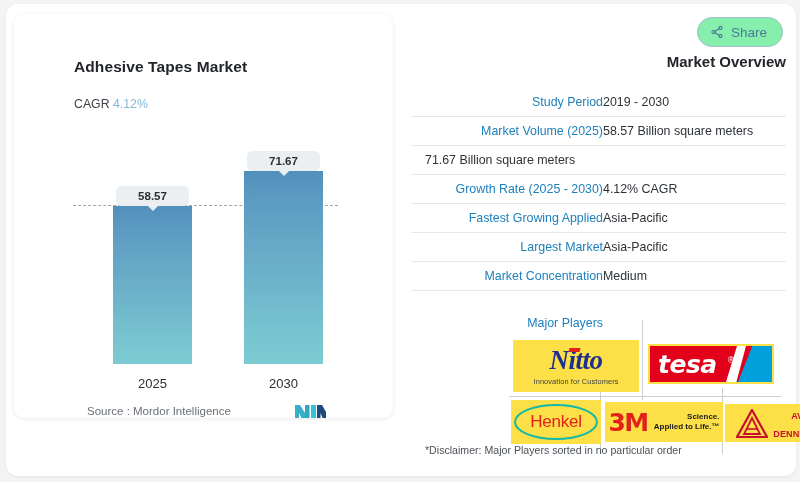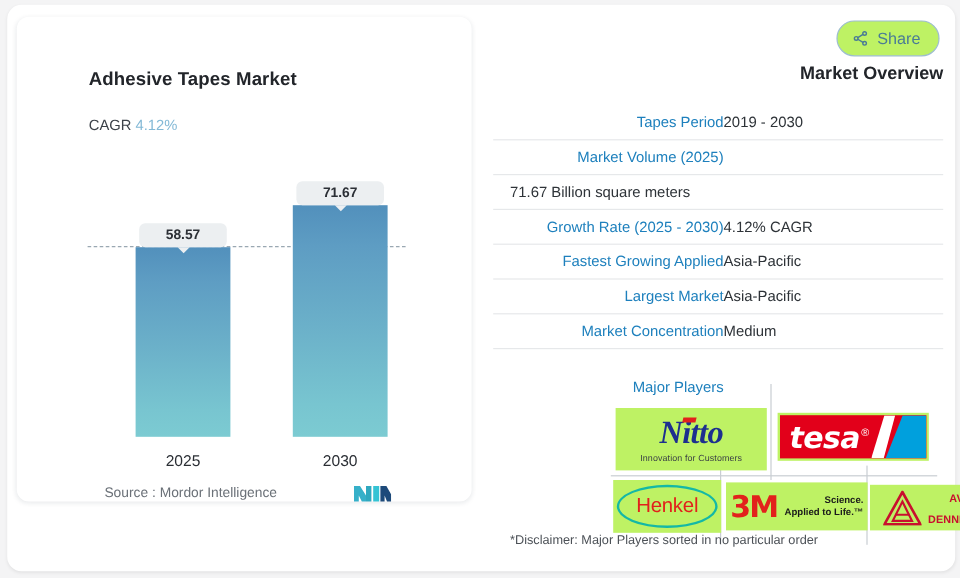--- a/index.html
+++ b/index.html
@@ -27,21 +27,21 @@
 
   
   .share-btn {
     position: absolute;
     right: 17px; top: 17px;
     height: 30px;
     padding: 0 15px 0 12px;
     display: flex; align-items: center; gap: 7px;
     border: 1px solid #9dbdd0;
     border-radius: 16px;
-    background: #bef264;
+    background: #86efac;
     color: #4a7b96;
     font-size: 13.5px;
     cursor: pointer;
     z-index: 10;
   }
   .share-icon { width: 14px; height: 14px; display:block; }
 
   
   .chart-card {
     position: absolute;
@@ -151,21 +151,21 @@
 
   
   .logos {
     position: relative;
     margin: 0 0 0 98px;
     width: 272px; height: 118px;
   }
   .lg-cell {
     position: absolute;
     display: flex; align-items: center; justify-content: center;
-    background: #bef264;
+    background: #fde047;
   }
   .vline { position: absolute; background: #c9ced3; }
   .hline { position: absolute; background: #c9ced3; }
 
   
   .nitto { left: 4px; top: 4px; width: 126px; height: 52px; flex-direction: column; }
   .nitto .w {
     font-family: "Liberation Serif", serif;
     font-style: italic; font-weight: bold;
     font-size: 27px; color: #1d2f8f;
@@ -178,21 +178,21 @@
     transform: skewX(-14deg);
   }
   .nitto .tag {
     font-size: 7.4px; color: #3a3f45; margin-top: 3px; letter-spacing: .1px;
   }
   
   .tesa { left: 139px; top: 8px; width: 126px; height: 40px; }
   .tesa-box {
     position: relative; width: 122px; height: 36px;
     background: #e2001a; overflow: hidden;
-    display: flex; align-items: center;
+    display: flex; align-items: center; gap: 10px;
   }
   .tesa-box .t {
     font-family: "DejaVu Sans", sans-serif;
     font-style: italic; font-weight: bold;
     font-size: 25px; color: #ffffff;
     margin-left: 8px; letter-spacing: -.5px;
   }
   .tesa-box .reg { font-size: 9px; color:#fff; margin-left:1px; margin-top:-9px;}
   .tesa-box .cy {
     position: absolute; right: 0; top: 0;
@@ -288,25 +288,26 @@
         <polygon points="22,15 22,2 27,2 31,9 31,15 27.5,15 25.5,10 25.5,15" fill="#1d4a7a"></polygon>
       </svg>
     </span>
   </div>
 
   <div class="right">
     <div class="ov-title">Market Overview</div>
 
     <div class="tbl">
       <div class="row">
-        <div class="k">Tapes Period</div>
+        <div class="k">Study Period</div>
         <div class="v">2019 - 2030</div>
       </div>
       <div class="row">
         <div class="k">Market Volume (2025)</div>
+        <div class="v">58.57 Billion square meters</div>
       </div>
       <div class="row">
         <div class="v">71.67 Billion square meters</div>
       </div>
       <div class="row">
         <div class="k">Growth Rate (2025 - 2030)</div>
         <div class="v">4.12% CAGR</div>
       </div>
       <div class="row">
         <div class="k">Fastest Growing Applied</div>

